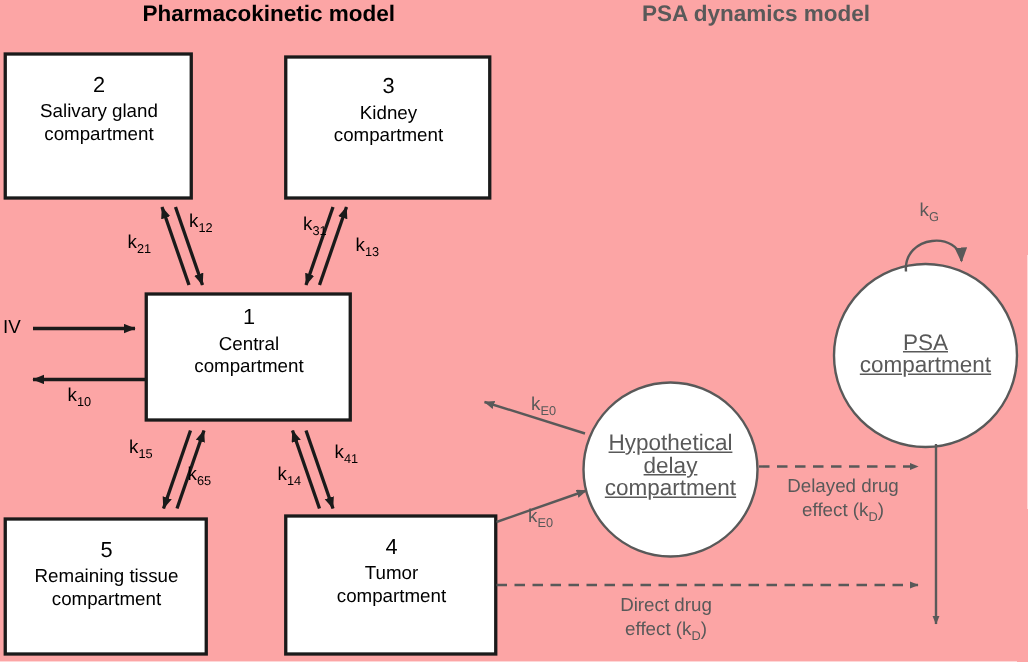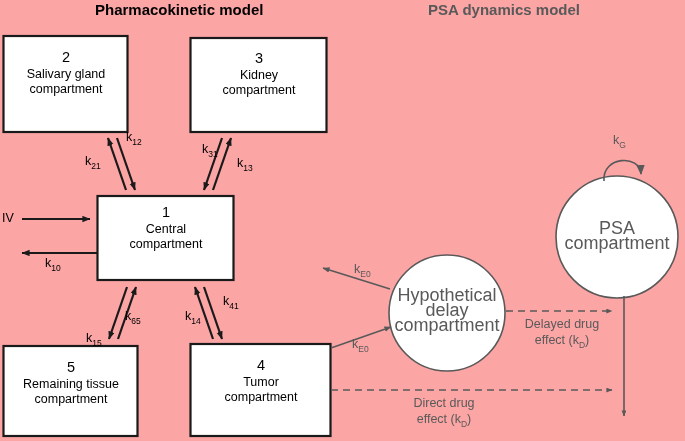--- a/index.html
+++ b/index.html
@@ -48,22 +48,23 @@
   .box-num {
     font-size: 14.5px;
     display: block;
     margin-bottom: 2px;
   }
   .box-txt { display: block; }
   .circle-label {
     position: absolute;
     text-align: center;
     color: #595959;
-    font-size: 18px;
+    font-size: 15px;
     line-height: 15px;
+    text-decoration: underline;
   }
   .klabel {
     position: absolute;
     font-size: 12.5px;
     color: #000000;
     white-space: nowrap;
   }
   .klabel sub { font-size: 8.5px; }
   .klabel-gray {
     position: absolute;
@@ -190,37 +191,37 @@
     <span>PSA</span><br>
     <span>compartment</span>
   </div>
 
   <div class="iv-label" style="left:2px; top:211px;">IV</div>
 
   <div class="klabel" style="left:85px; top:154px;">
     <span>k</span><sub>21</sub>
   </div>
 
-  <div class="klabel" style="left:126px; top:130px;">
+  <div class="klabel" style="left:126px; top:140px;">
     <span>k</span><sub>12</sub>
   </div>
 
   <div class="klabel" style="left:202px; top:142px;">
     <span>k</span><sub>31</sub>
   </div>
 
   <div class="klabel" style="left:224px; top:156px;margin-left:13px;">
     <span>k</span><sub>13</sub>
   </div>
 
   <div class="klabel" style="left:45px; top:256px;">
     <span>k</span><sub>10</sub>
   </div>
 
-  <div class="klabel" style="left:86px; top:291px;margin-top:40px;">
+  <div class="klabel" style="left:86px; top:291px;">
     <span>k</span><sub>15</sub>
   </div>
 
   <div class="klabel" style="left:125px; top:309px;">
     <span>k</span><sub>65</sub>
   </div>
 
   <div class="klabel" style="left:185px; top:309px;">
     <span>k</span><sub>14</sub>
   </div>

